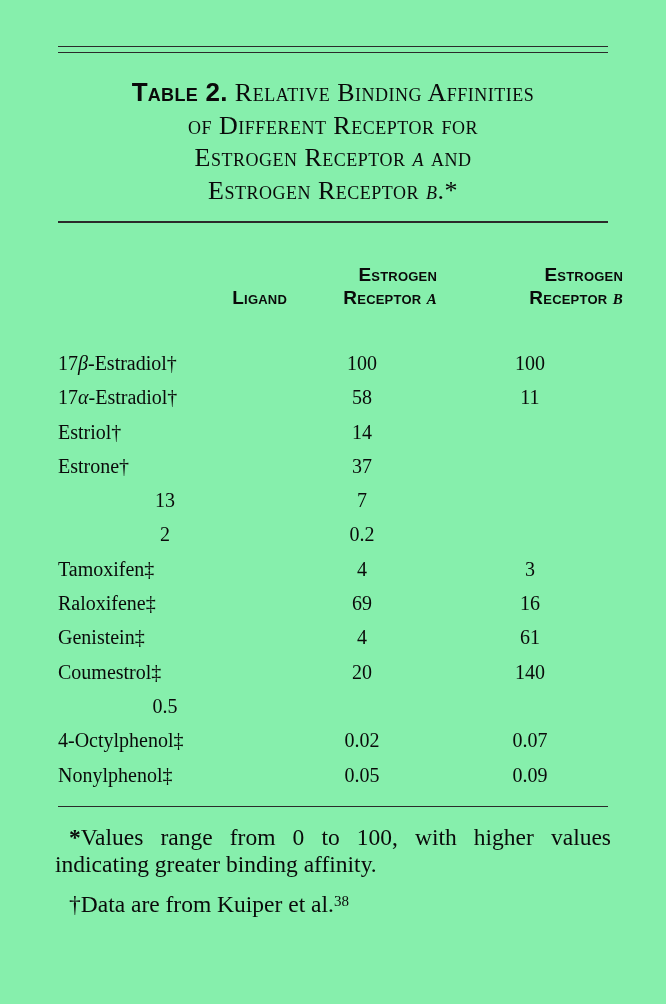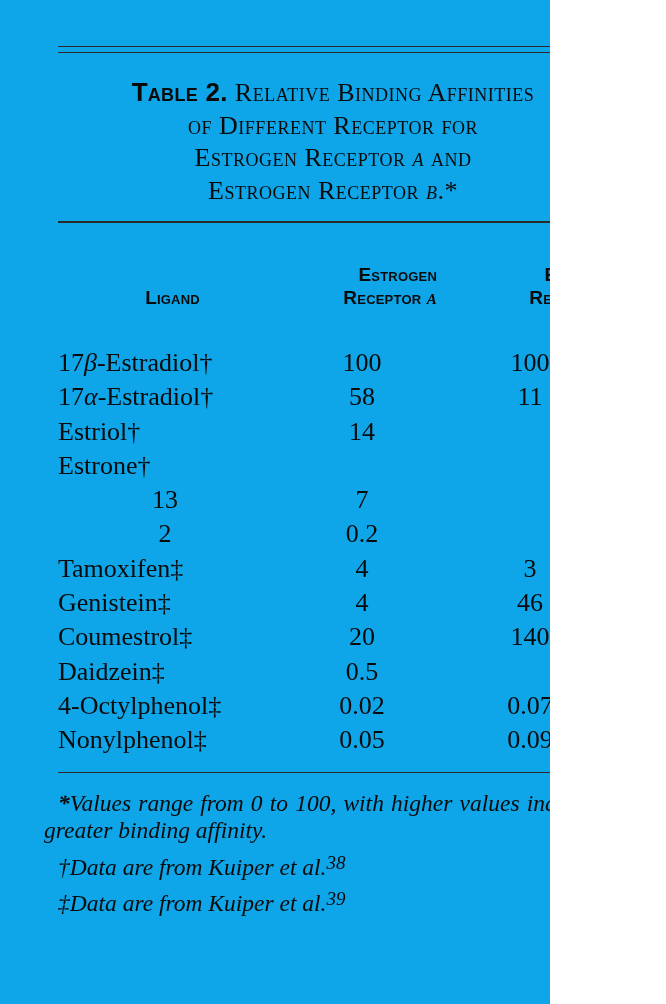--- a/index.html
+++ b/index.html
@@ -1,20 +1,20 @@
 <!DOCTYPE html>
 <html><head>
 <meta charset="utf-8">
 <style>
   html, body { margin: 0; padding: 0; }
   .page {
     position: relative;
-    width: 550px;
+    width: 666px;
     height: 1004px;
-    background: #0ea5e9;
+    background: #86efac;
     color: #0a0a0a;
     font-family: "Liberation Serif", "DejaVu Serif", serif;
     overflow: hidden;
   }
   .column {
     margin-left: 43px;
     width: 580px;
   }
   
   .rule-double {
@@ -46,39 +46,39 @@
     display: grid;
     grid-template-columns: 244px 150px 186px;
     align-items: end;
     font-family: "Liberation Sans", "DejaVu Sans", sans-serif;
     font-weight: 700;
     font-variant: small-caps;
     font-size: 19px;
     line-height: 23px;
     letter-spacing: 0.2px;
   }
-  .th-ligand { padding-left: 15px; text-align: center; }
+  .th-ligand { padding-left: 15px; text-align: right; }
   .th-center { text-align: right; }
   .th .gk, .th-center .gk { font-weight: 700; font-size: 21px; }
   .tbody { margin-top: 37px; }
   .tr {
     display: grid;
     grid-template-columns: 244px 150px 186px;
-    font-size: 26px;
+    font-size: 20px;
     line-height: 34.3px;
   }
   .td-ligand { padding-left: 15px; text-align: left; white-space: nowrap; }
   .td-num { text-align: center; }
   
   .footnotes { margin-top: 17px; font-size: 23.5px; line-height: 27.5px; }
-  .fn { margin: 1px; text-indent: 14px; font-style: italic; }
+  .fn { margin: 12px; text-indent: 14px; }
   .fn-justify { text-align: justify; }
   .fn + .fn { margin-top: 9px; }
   .fn-star { font-weight: 700; }
-  .fn sup { font-size: 19px; line-height: 0; vertical-align: 6px; letter-spacing: 0; }
+  .fn sup { font-size: 15px; line-height: 0; vertical-align: 6px; letter-spacing: 0; }
 </style>
 </head>
 <body>
 
 <div class="page">
   <div class="column">
 
     <div class="rule-double"></div>
 
     <div class="caption">
@@ -118,62 +118,66 @@
           <div class="td td-ligand">17<i class="gk">α</i>-Estradiol†</div>
           <div class="td td-num">58</div>
           <div class="td td-num">11</div>
         </div>
         <div class="tr">
           <div class="td td-ligand">Estriol†</div>
           <div class="td td-num">14</div>
         </div>
         <div class="tr">
           <div class="td td-ligand">Estrone†</div>
+          <div class="td td-num">37</div>
         </div>
         <div class="tr">
           <div class="td td-num">13</div>
           <div class="td td-num">7</div>
         </div>
         <div class="tr">
           <div class="td td-num">2</div>
           <div class="td td-num">0.2</div>
         </div>
         <div class="tr">
           <div class="td td-ligand">Tamoxifen‡</div>
           <div class="td td-num">4</div>
           <div class="td td-num">3</div>
         </div>
         <div class="tr">
+          <div class="td td-ligand">Raloxifene‡</div>
+          <div class="td td-num">69</div>
+          <div class="td td-num">16</div>
+        </div>
+        <div class="tr">
           <div class="td td-ligand">Genistein‡</div>
           <div class="td td-num">4</div>
-          <div class="td td-num">46</div>
+          <div class="td td-num">61</div>
         </div>
         <div class="tr">
           <div class="td td-ligand">Coumestrol‡</div>
           <div class="td td-num">20</div>
           <div class="td td-num">140</div>
         </div>
         <div class="tr">
-          <div class="td td-ligand">Daidzein‡</div>
           <div class="td td-num">0.5</div>
         </div>
         <div class="tr">
           <div class="td td-ligand">4-Octylphenol‡</div>
           <div class="td td-num">0.02</div>
           <div class="td td-num">0.07</div>
         </div>
         <div class="tr">
           <div class="td td-ligand">Nonylphenol‡</div>
           <div class="td td-num">0.05</div>
           <div class="td td-num">0.09</div>
         </div>
       </div>
 
     <div class="rule-bottom"></div>
 
     <div class="footnotes">
       <p class="fn fn-justify"><span class="fn-star">*</span><span>Values range from 0 to 100, with higher values indicating greater binding affinity.</span></p>
       <p class="fn"><span>†</span><span>Data are from Kuiper et al.</span><sup>38</sup></p>
-      <p class="fn"><span>‡</span><span>Data are from Kuiper et al.</span><sup>39</sup></p>
     </div>
 
   </div>
 </div>
 
 </body></html>

